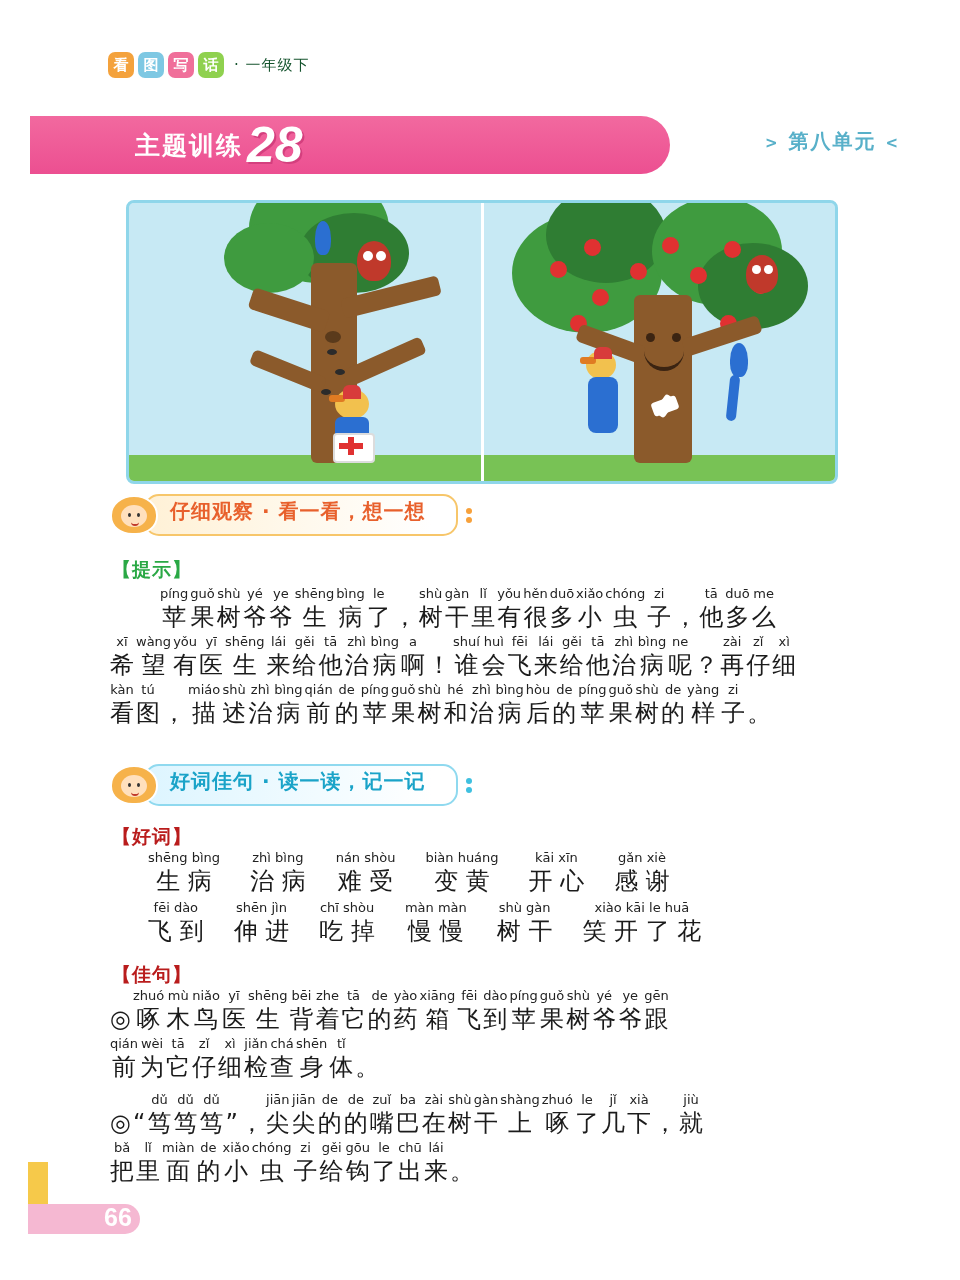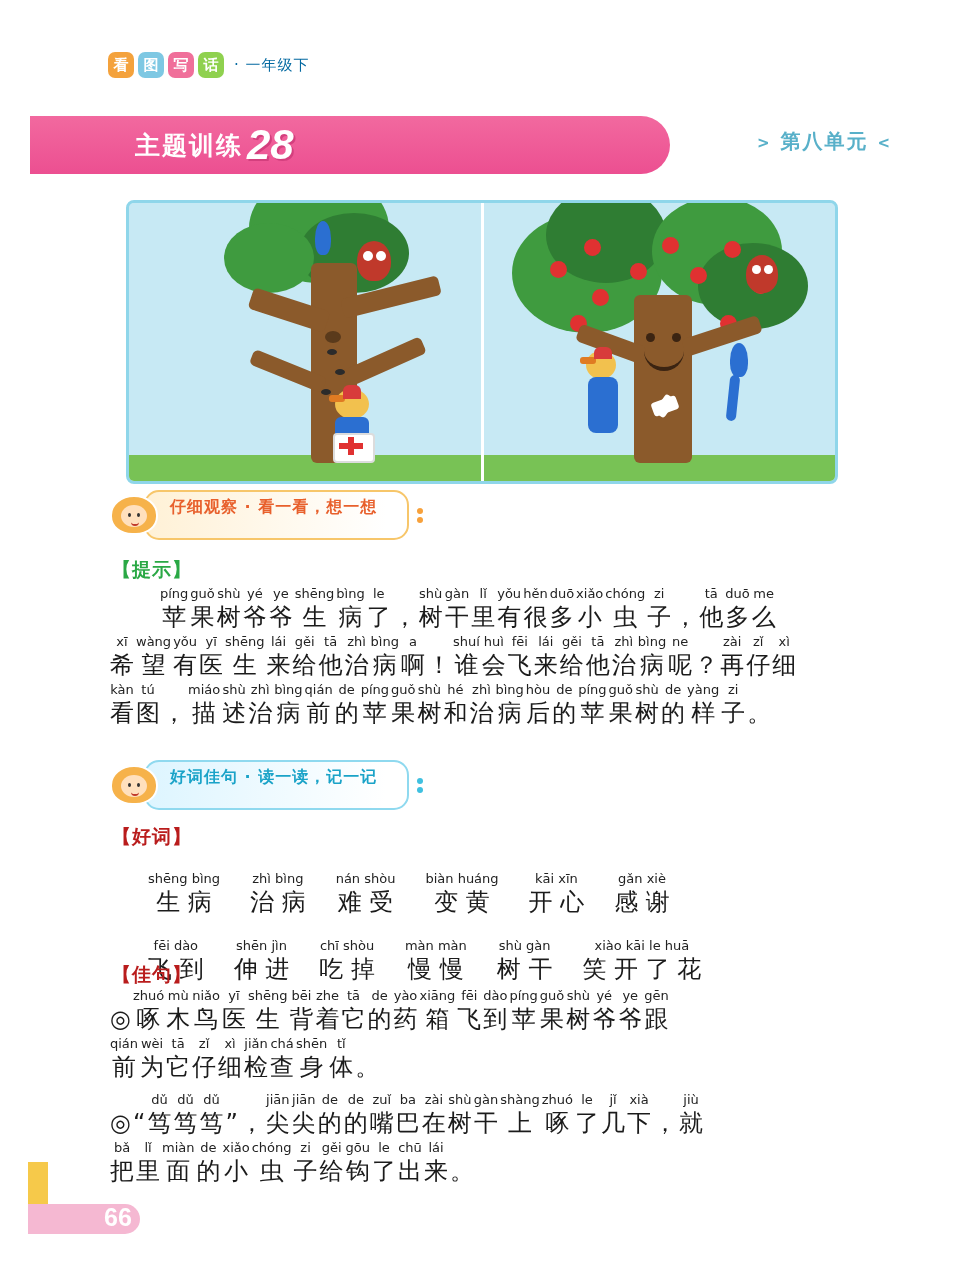--- a/index.html
+++ b/index.html
@@ -19,49 +19,49 @@
     width:26px;height:26px;border-radius:7px;
     display:flex;align-items:center;justify-content:center;
     color:#fff;font-size:15px;font-weight:bold;
     font-family:"DejaVu Sans", sans-serif;
   }
   .logo-box.c1{background:#f4a23c;}
   .logo-box.c2{background:#7ec8e3;}
   .logo-box.c3{background:#f06f9a;}
   .logo-box.c4{background:#8fd14f;}
   .logo-sub{
-    margin-left:6px;color:#0369a1;font-size:15px;letter-spacing:1px;
+    margin-left:6px;color:#14532d;font-size:15px;letter-spacing:1px;
     font-family:"DejaVu Sans", sans-serif;
   }
   
   .banner{
     position:absolute;left:30px;top:116px;
     width:640px;height:58px;
     background:linear-gradient(180deg,#f2699f 0%,#ec4f91 100%);
     border-radius:0 29px 29px 0;
     display:flex;align-items:center;
   }
   .banner .b-label{
     color:#fff;font-size:25px;font-weight:bold;letter-spacing:2px;
     margin-left:105px;
     font-family:Liberation Sans, sans-serif;
   }
   .banner .b-num{
-    color:#fff;font-size:42px;font-weight:bold;font-style:italic;
+    color:#fff;font-size:50px;font-weight:bold;font-style:italic;
     margin-left:4px;line-height:1;
     text-shadow:2px 2px 0 #d43f7e;
     font-family:"Liberation Sans", sans-serif;
   }
   .banner .b-title{
     color:#fff;font-size:27px;font-weight:bold;letter-spacing:3px;
     margin-left:34px;
     font-family:"DejaVu Sans", sans-serif;
   }
   .unit{
-    position:absolute;right:68px;top:128px;
+    position:absolute;right:60px;top:128px;
     color:#58b0c9;font-size:20px;letter-spacing:2px;font-weight:bold;
     font-family:"DejaVu Sans", sans-serif;
   }
   .unit .arrow{color:#58b0c9;font-size:15px;}
   
   .pic-frame{
     position:absolute;left:126px;top:200px;
     width:706px;height:278px;
     border:3px solid #8fd6ea;border-radius:8px;
     background:#bfe6f2;
@@ -98,22 +98,22 @@
   }
   .sec .kid .face{
     position:absolute;left:9px;top:8px;width:26px;height:22px;border-radius:50%;
     background:#ffe0bd;
   }
   .sec .kid .eye{position:absolute;width:3px;height:4px;background:#333;border-radius:50%;top:16px;}
   .sec .kid .eye.l{left:16px;} .sec .kid .eye.r{left:25px;}
   .sec .kid .mouth{position:absolute;left:19px;top:23px;width:8px;height:4px;border-bottom:2px solid #c0392b;border-radius:0 0 8px 8px;}
   .sec .pill{
     height:30px;border-radius:15px;display:flex;align-items:center;
-    padding:0 30px 16px 24px;margin-left:-14px;
-    font-size:16px;font-weight:bold;letter-spacing:1px;
+    padding:0 30px 8px 24px;margin-left:-14px;
+    font-size:20px;font-weight:bold;letter-spacing:1px;
     font-family:"DejaVu Sans", sans-serif;
   }
   .sec.s1 .pill{background:linear-gradient(90deg,#fff1d6 0%,#ffffff 92%);color:#e8602c;border:2px solid #f7c66a;}
   .sec.s2 .pill{background:linear-gradient(90deg,#ddf5ff 0%,#ffffff 92%);color:#1aa3c8;border:2px solid #8fd9ef;}
   .sec .dots{margin-left:8px;display:flex;flex-direction:column;gap:3px;}
   .sec .dots i{width:6px;height:6px;border-radius:50%;display:block;}
   .sec.s1 .dots i{background:#f7a13b;}
   .sec.s2 .dots i{background:#3fc0e0;}
   
   .brack{
@@ -128,21 +128,21 @@
   .pcell{display:flex;flex-direction:column;align-items:center;margin-right:2px;}
   .py{
     font-size:13px;color:#222;line-height:15px;height:16px;
     font-family:"DejaVu Sans", sans-serif;white-space:pre;
   }
   .hz{
     font-size:24px;color:#1b1b1b;line-height:30px;
     font-family:"DejaVu Sans", sans-serif;white-space:pre;
   }
   
-  .wordrow{display:flex;align-items:center;margin-bottom:4px;margin-top:21px;}
+  .wordrow{display:flex;align-items:center;margin-bottom:4px;}
   .wordcell{display:flex;flex-direction:column;align-items:center;margin-right:30px;}
   
   .foot-bar{
     position:absolute;left:28px;bottom:46px;width:112px;height:30px;
     background:#f5b8d2;border-radius:0 15px 15px 0;
   }
   .foot-num{
     position:absolute;left:104px;bottom:48px;
     color:#ffffff;font-size:25px;font-weight:bold;
     font-family:"Liberation Sans", sans-serif;

